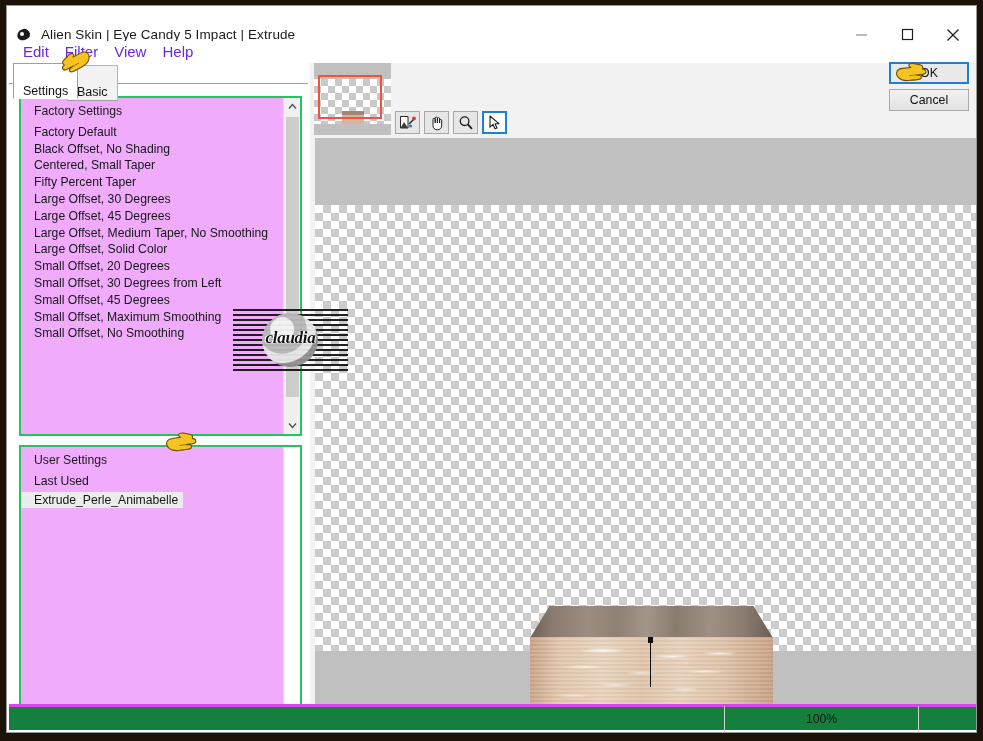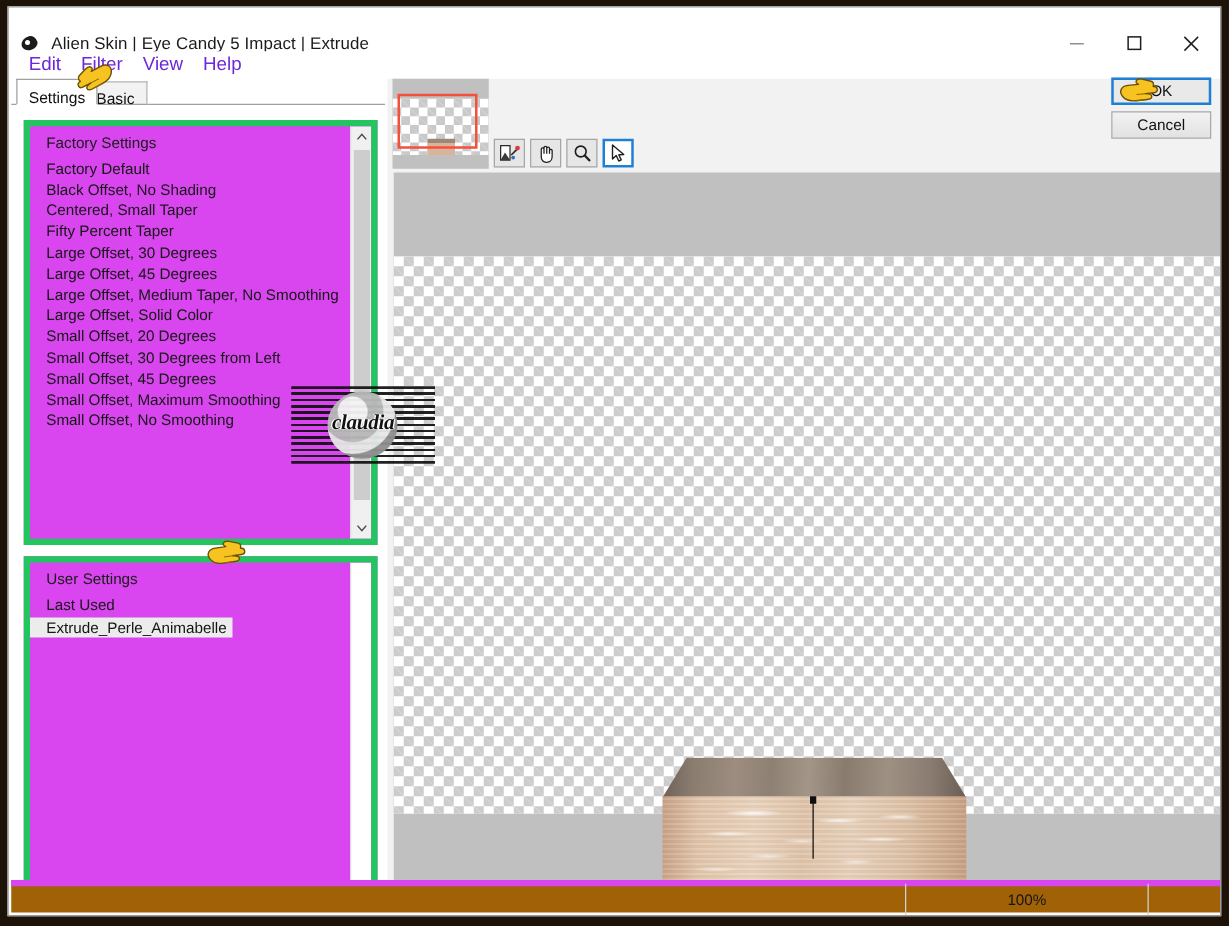--- a/index.html
+++ b/index.html
@@ -89,43 +89,43 @@
   }
   .tabstrip {
     position: absolute; left: 0; top: 0;
     width: 299px; height: 21px;
     border-bottom: 1px solid #a0a0a0;
   }
   .tab {
     position: absolute; top: 0;
     height: 21px; line-height: 20px;
     font-size: 12.5px; color: #111;
-    padding: 4px 9px;
+    padding: 17px 9px;
     cursor: default;
   }
   .tab.active {
     background: #ffffff;
     border-left: 1px solid #a0a0a0;
     border-right: 1px solid #a0a0a0;
     border-top: 1px solid #a0a0a0;
     border-bottom: 1px solid #ffffff;
     left: 4px; top: 0; z-index: 3;
   }
   .tab.inactive {
     background: #f2f2f2;
     border: 1px solid #b6b6b6;
     border-bottom: 1px solid #a0a0a0;
     left: 58px; top: 2px; height: 19px; line-height: 18px;
     z-index: 2;
   }
 
   .listbox {
     position: absolute;
-    background: #d946ef;
-    border: 5px solid #22c55e;
+    background: #f0abfc;
+    border: 2px solid #22c55e;
     overflow: hidden;
   }
   #factory-list { left: 10px; top: 33px; width: 283px; height: 340px; }
   #user-list    { left: 10px; top: 382px; width: 283px; height: 282px; }
 
   .list-inner {
     position: absolute; left: 0; top: 0; right: 0; bottom: 0;
     padding: 5px 0 0 0;
   }
   .list-row {
@@ -288,22 +288,22 @@
   }
   .extrude .caret::before {
     content: ""; position: absolute; left: -2px; top: -5px;
     width: 5px; height: 6px; background: #101010;
   }
 
   
   .statusbar {
     position: absolute; left: 2px; bottom: 2px;
     width: 967px; height: 26px;
-    background: #a16207;
-    border-top: 5px solid #d946ef;
+    background: #15803d;
+    border-top: 3px solid #d946ef;
     display: flex; align-items: center;
   }
   .sb-cell { height: 26px; border-right: 1px solid #d2d2d2; }
   #sb-left  { width: 716px; }
   #sb-mid   { width: 194px; display: flex; align-items: center; justify-content: center;
               font-size: 12.2px; color: #151515; }
   #sb-right { flex: 1; border-right: none; }
 
   
   .okcancel { position: absolute; right: 7px; top: 56px; }

